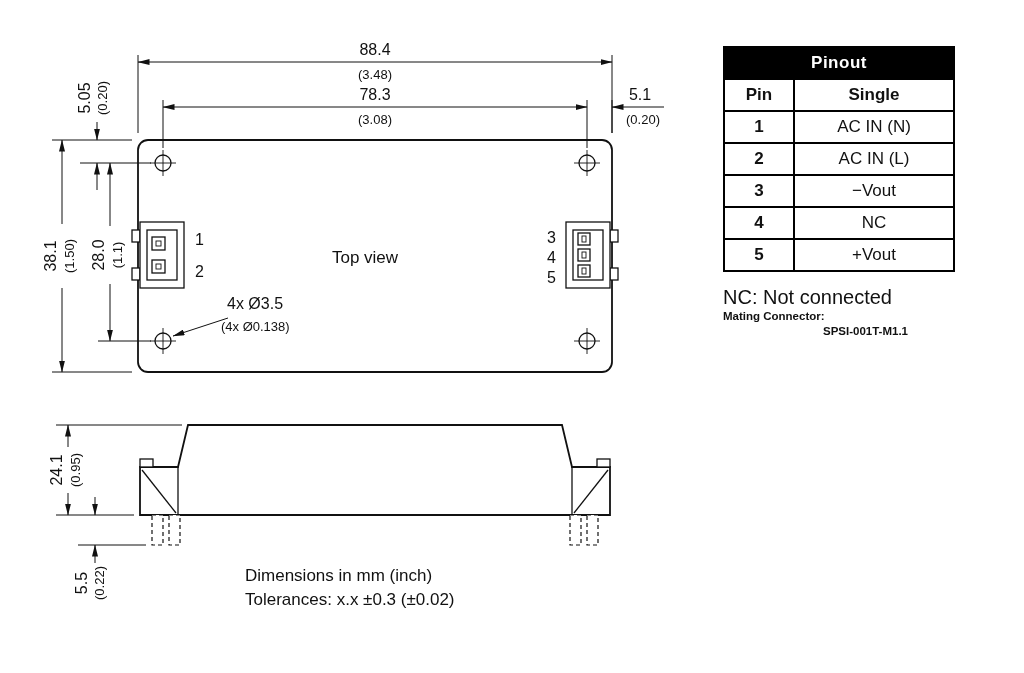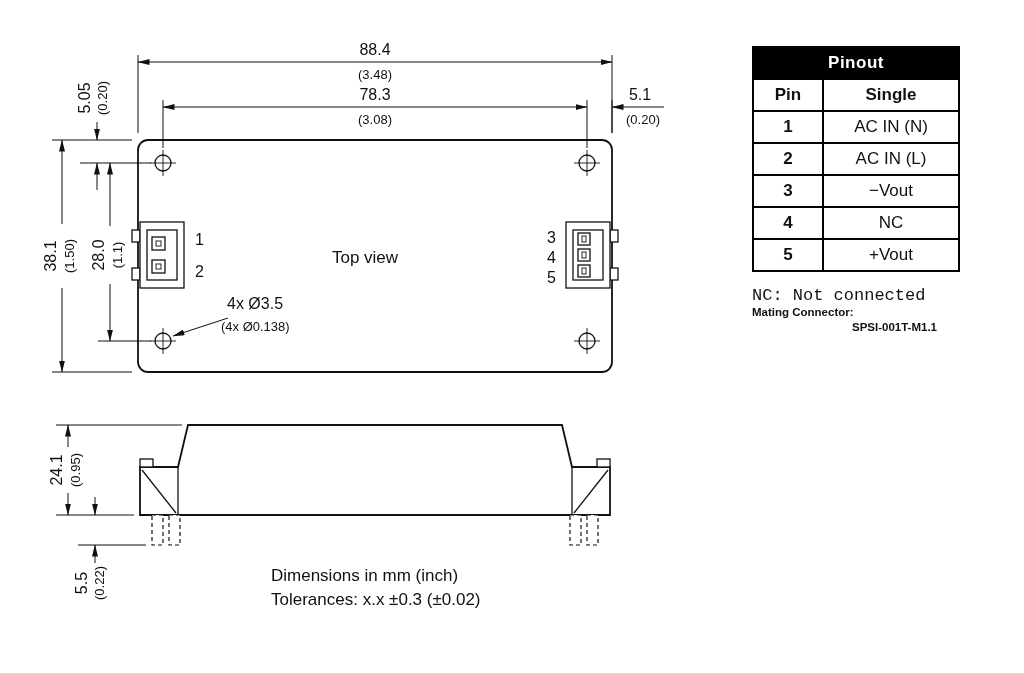--- a/index.html
+++ b/index.html
@@ -17,31 +17,31 @@
   svg text { font-family:"Liberation Sans", sans-serif; fill:#111111; stroke:none; }
   .t16  { font-size:16px; text-anchor:middle; }
   .t13  { font-size:13px; text-anchor:middle; }
   .ts16 { font-size:16px; text-anchor:start; }
   .ts13 { font-size:13px; text-anchor:start; }
   .tpin { font-size:16px; text-anchor:start; }
   .tpe  { font-size:16px; text-anchor:end; }
   .tlabel { font-size:17px; text-anchor:middle; }
 
   
-  .notes { position:absolute; left:271px; top:564px; font-size:17px; line-height:24px; }
+  .notes { position:absolute; left:245px; top:564px; font-size:17px; line-height:24px; }
 
   
-  .pinout-panel { position:absolute; left:752px; top:46px; width:208px; }
+  .pinout-panel { position:absolute; left:723px; top:46px; width:232px; }
   .pinout-table { width:100%; border-collapse:collapse; }
   .pinout-table th, .pinout-table td { border:2px solid #000; text-align:center; font-size:17px; padding:5px 4px; }
   .pinout-title { background:#000; color:#fff; font-size:21px; font-weight:bold; padding:6px 4px; letter-spacing:0.5px; }
   .col-pin { width:60px; }
   .pinout-table th { font-weight:bold; }
   .pin-num { font-weight:bold; }
-  .nc-note { font-size:17px; margin-top:14px;font-family:Liberation Mono, monospace; }
+  .nc-note { font-size:20px; margin-top:14px; }
   .mating { font-size:11.5px; margin-top:0; line-height:15px; }
   .mating-title { font-weight:bold; }
   .indent { padding-left:100px;font-weight:bold; }
 </style>
 </head>
 <body>
 
 <div class="page">
 
   <svg class="drawing" width="745" height="673" viewBox="0 0 745 673">

